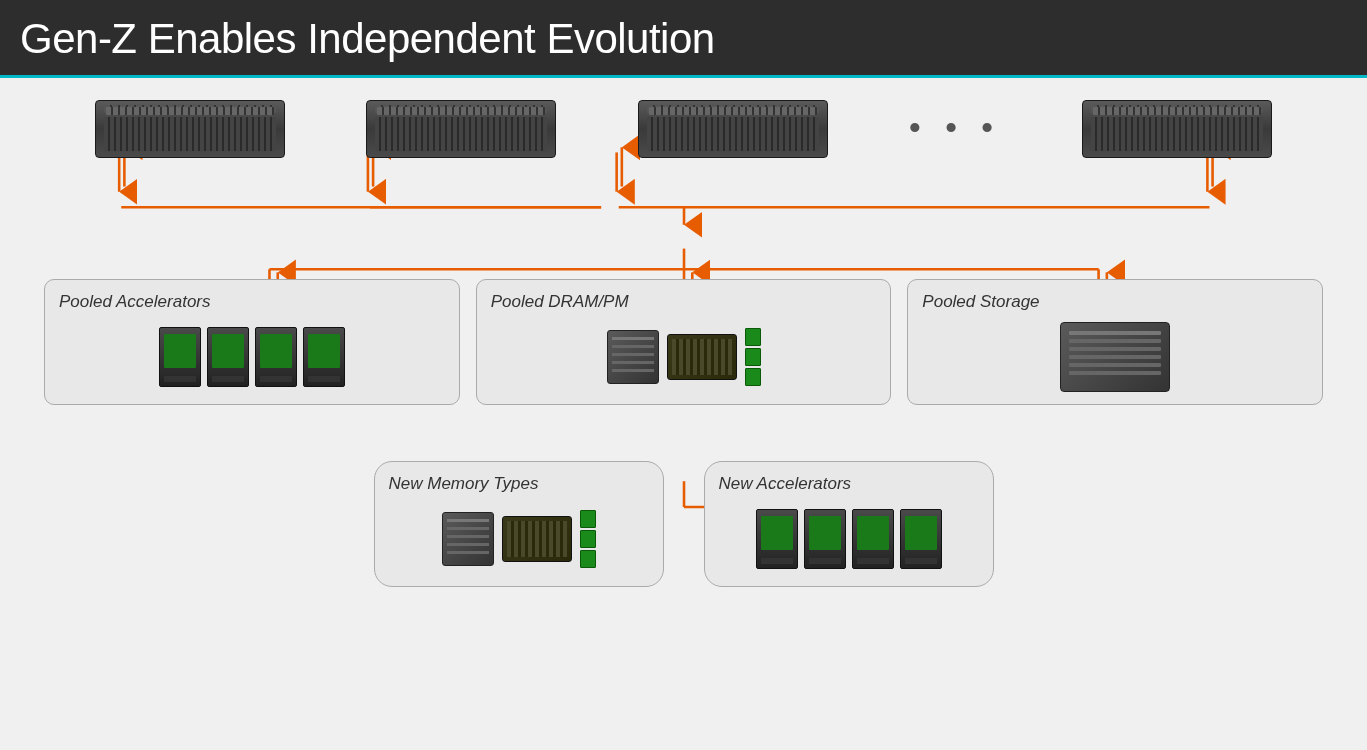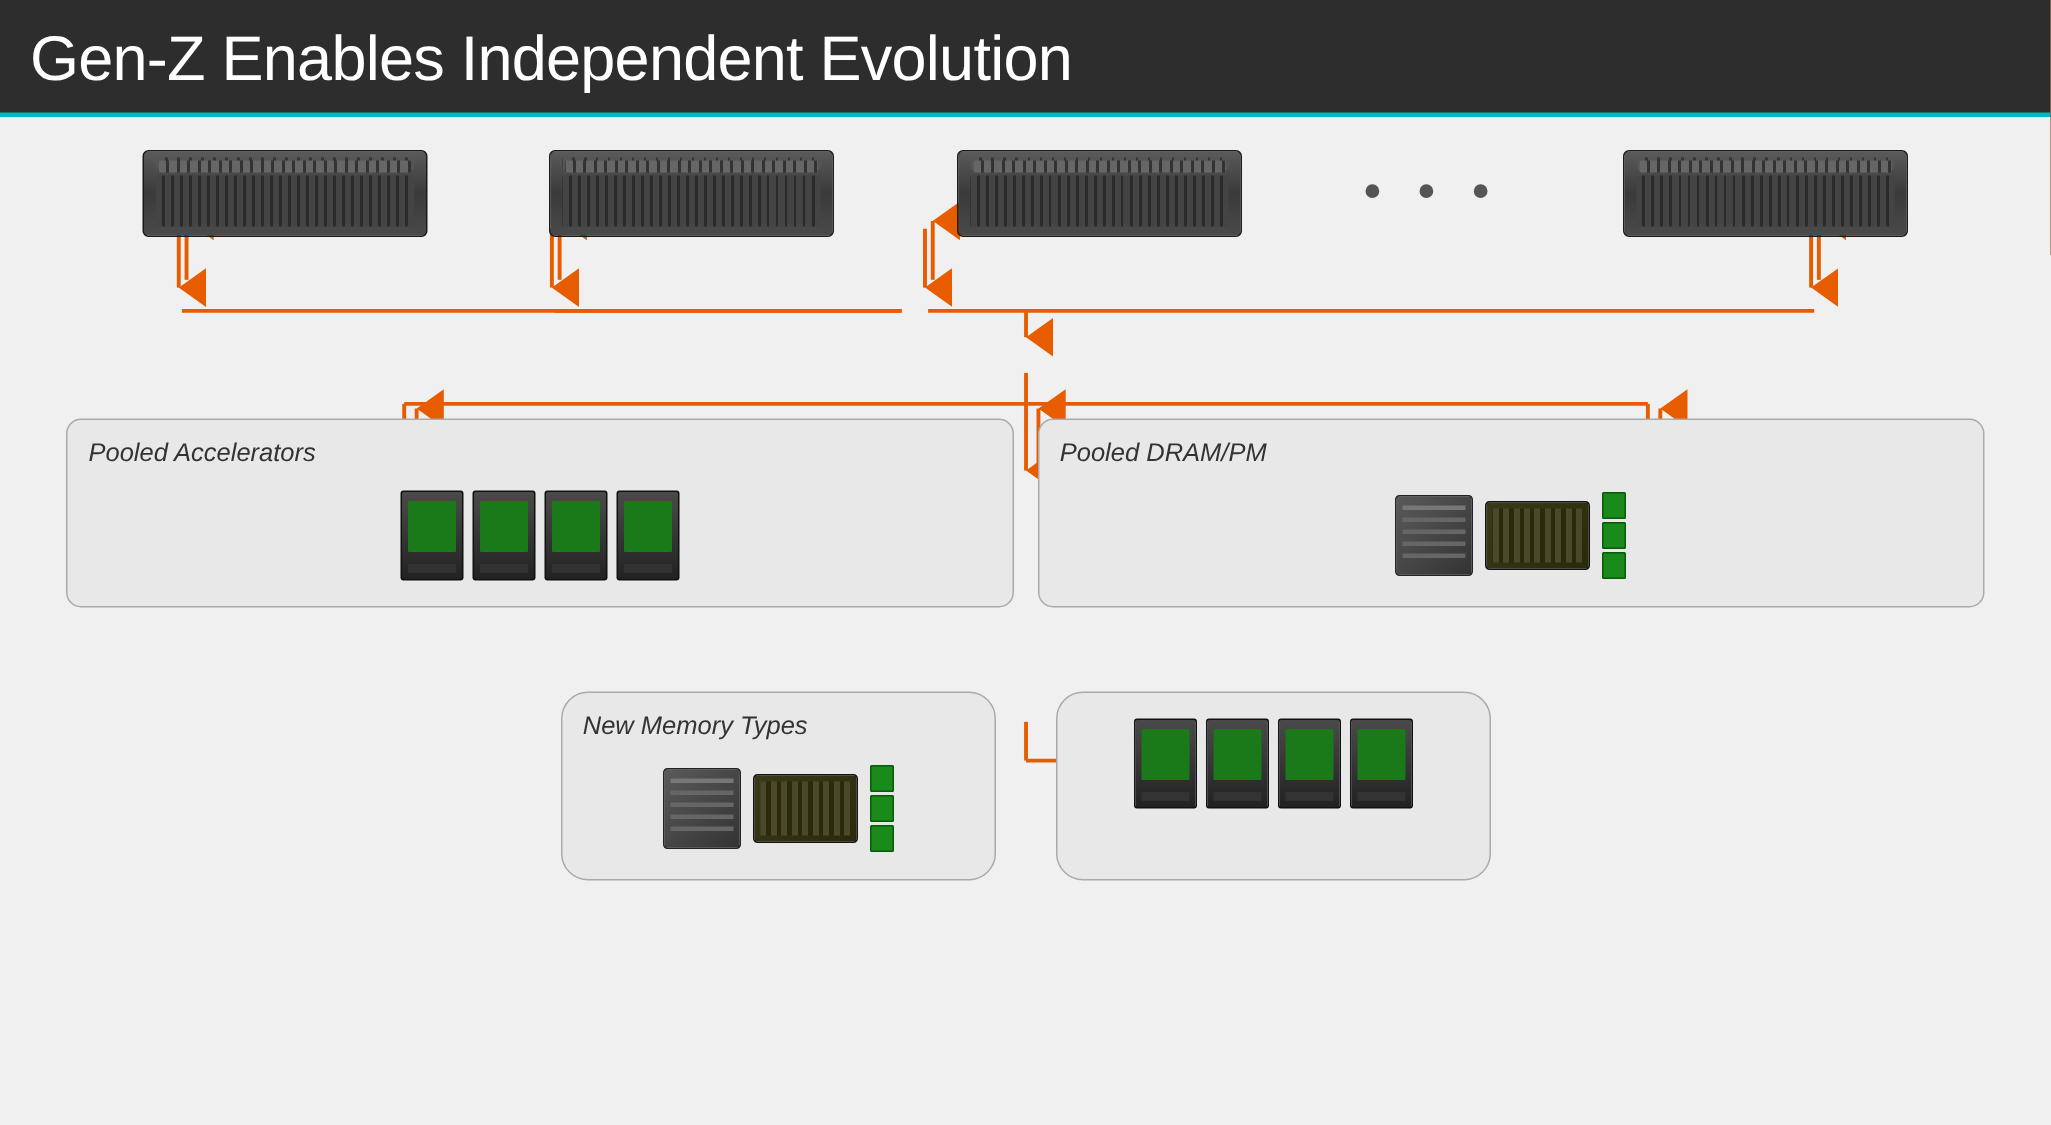--- a/index.html
+++ b/index.html
@@ -376,20 +376,33 @@
             </div>
 
             <div style="display:flex;flex-direction:column;gap:2px;height:58px;">
               <div style="width:16px;height:18px;background:#1a8a1a;border-radius:1px;border:1px solid #0a5a0a;"></div>
               <div style="width:16px;height:18px;background:#1a8a1a;border-radius:1px;border:1px solid #0a5a0a;"></div>
               <div style="width:16px;height:18px;background:#1a8a1a;border-radius:1px;border:1px solid #0a5a0a;"></div>
             </div>
           </div>
         </div>
 
+        <div class="box">
+          <div class="box-title">Pooled Storage</div>
+          <div class="box-content">
+            <div style="width:110px;height:70px;background:linear-gradient(135deg,#5a5a5a,#333);border-radius:4px;border:1px solid #222;position:relative;overflow:hidden;">
+              <div style="position:absolute;top:8px;left:8px;right:8px;height:4px;background:#777;border-radius:1px;"></div>
+              <div style="position:absolute;top:16px;left:8px;right:8px;height:4px;background:#666;border-radius:1px;"></div>
+              <div style="position:absolute;top:24px;left:8px;right:8px;height:4px;background:#666;border-radius:1px;"></div>
+              <div style="position:absolute;top:32px;left:8px;right:8px;height:4px;background:#666;border-radius:1px;"></div>
+              <div style="position:absolute;top:40px;left:8px;right:8px;height:4px;background:#666;border-radius:1px;"></div>
+              <div style="position:absolute;top:48px;left:8px;right:8px;height:4px;background:#666;border-radius:1px;"></div>
+            </div>
+          </div>
+        </div>
 
       </div>
 
       <div style="height: 48px;"></div>
 
       <div class="row-lower-boxes">
 
         <div class="lower-box">
           <div class="box-title">New Memory Types</div>
           <div class="box-content">
@@ -405,20 +418,21 @@
             </div>
             <div style="display:flex;flex-direction:column;gap:2px;height:58px;">
               <div style="width:16px;height:18px;background:#1a8a1a;border-radius:1px;border:1px solid #0a5a0a;"></div>
               <div style="width:16px;height:18px;background:#1a8a1a;border-radius:1px;border:1px solid #0a5a0a;"></div>
               <div style="width:16px;height:18px;background:#1a8a1a;border-radius:1px;border:1px solid #0a5a0a;"></div>
             </div>
           </div>
         </div>
 
         <div class="lower-box">
+          <div class="box-title">New Accelerators</div>
           <div class="box-content" style="gap:6px;">
             <div style="width:42px;height:60px;background:linear-gradient(180deg,#4a4a4a,#222);border:1px solid #111;border-radius:2px;position:relative;overflow:hidden;">
               <div style="position:absolute;top:6px;left:4px;right:4px;height:34px;background:#1a7a1a;border-radius:1px;"></div>
               <div style="position:absolute;bottom:4px;left:4px;right:4px;height:6px;background:#333;"></div>
             </div>
             <div style="width:42px;height:60px;background:linear-gradient(180deg,#4a4a4a,#222);border:1px solid #111;border-radius:2px;position:relative;overflow:hidden;">
               <div style="position:absolute;top:6px;left:4px;right:4px;height:34px;background:#1a7a1a;border-radius:1px;"></div>
               <div style="position:absolute;bottom:4px;left:4px;right:4px;height:6px;background:#333;"></div>
             </div>
             <div style="width:42px;height:60px;background:linear-gradient(180deg,#4a4a4a,#222);border:1px solid #111;border-radius:2px;position:relative;overflow:hidden;">

